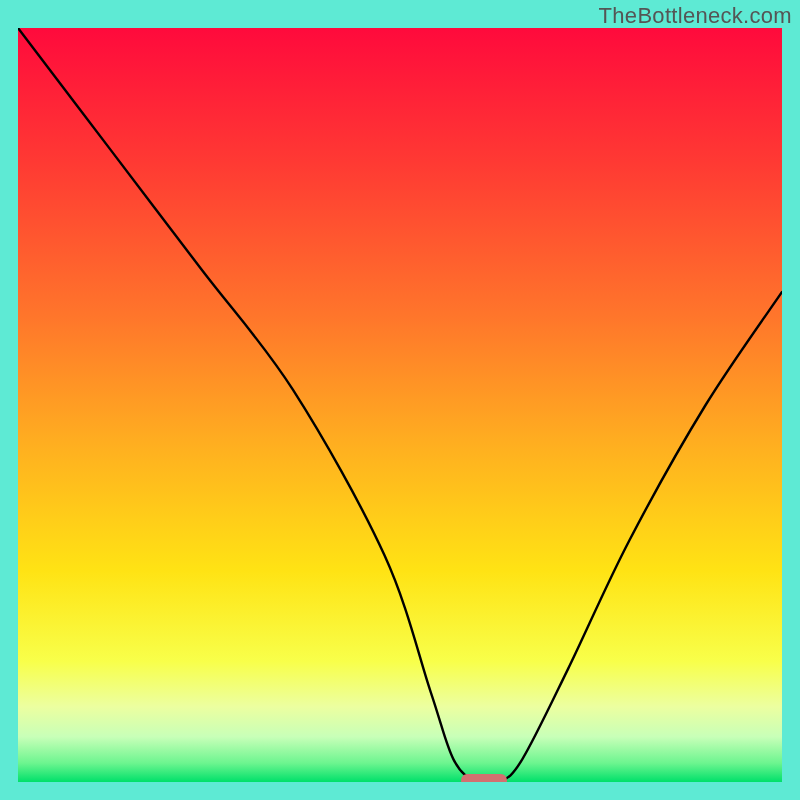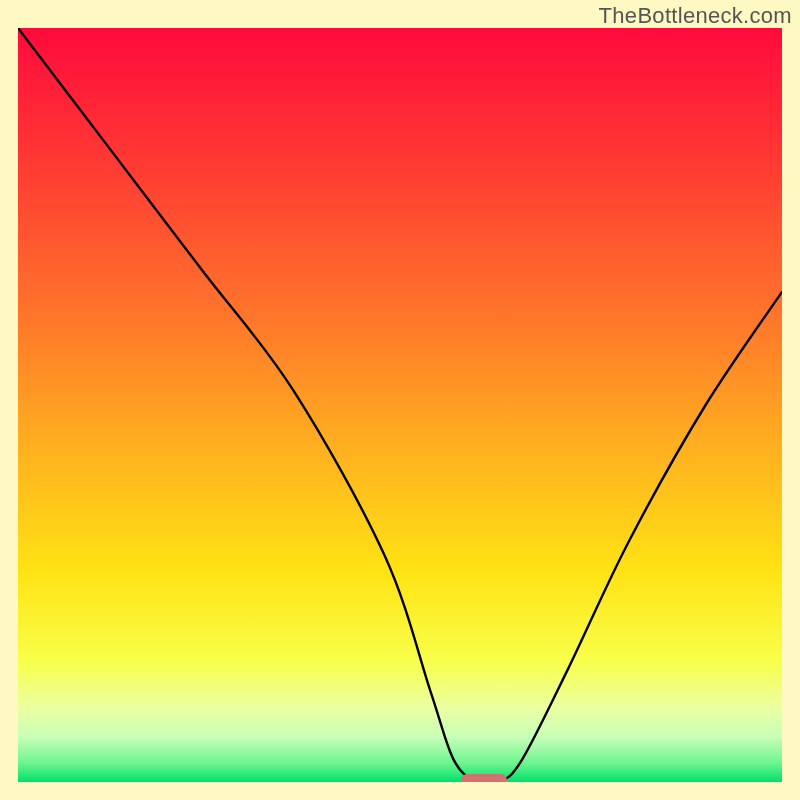--- a/index.html
+++ b/index.html
@@ -8,21 +8,21 @@
     width: 800px;
     height: 800px;
     background: #000;
     overflow: hidden;
     font-family: Arial, Helvetica, sans-serif;
   }
   .frame {
     position: relative;
     width: 800px;
     height: 800px;
-    background: #fef9c3;
+    background: #5eead4;
   }
   .watermark {
     position: absolute;
     top: 3px;
     right: 8px;
     color: #555;
     font-size: 22px;
     font-weight: 500;
     letter-spacing: 0.3px;
     z-index: 3;

